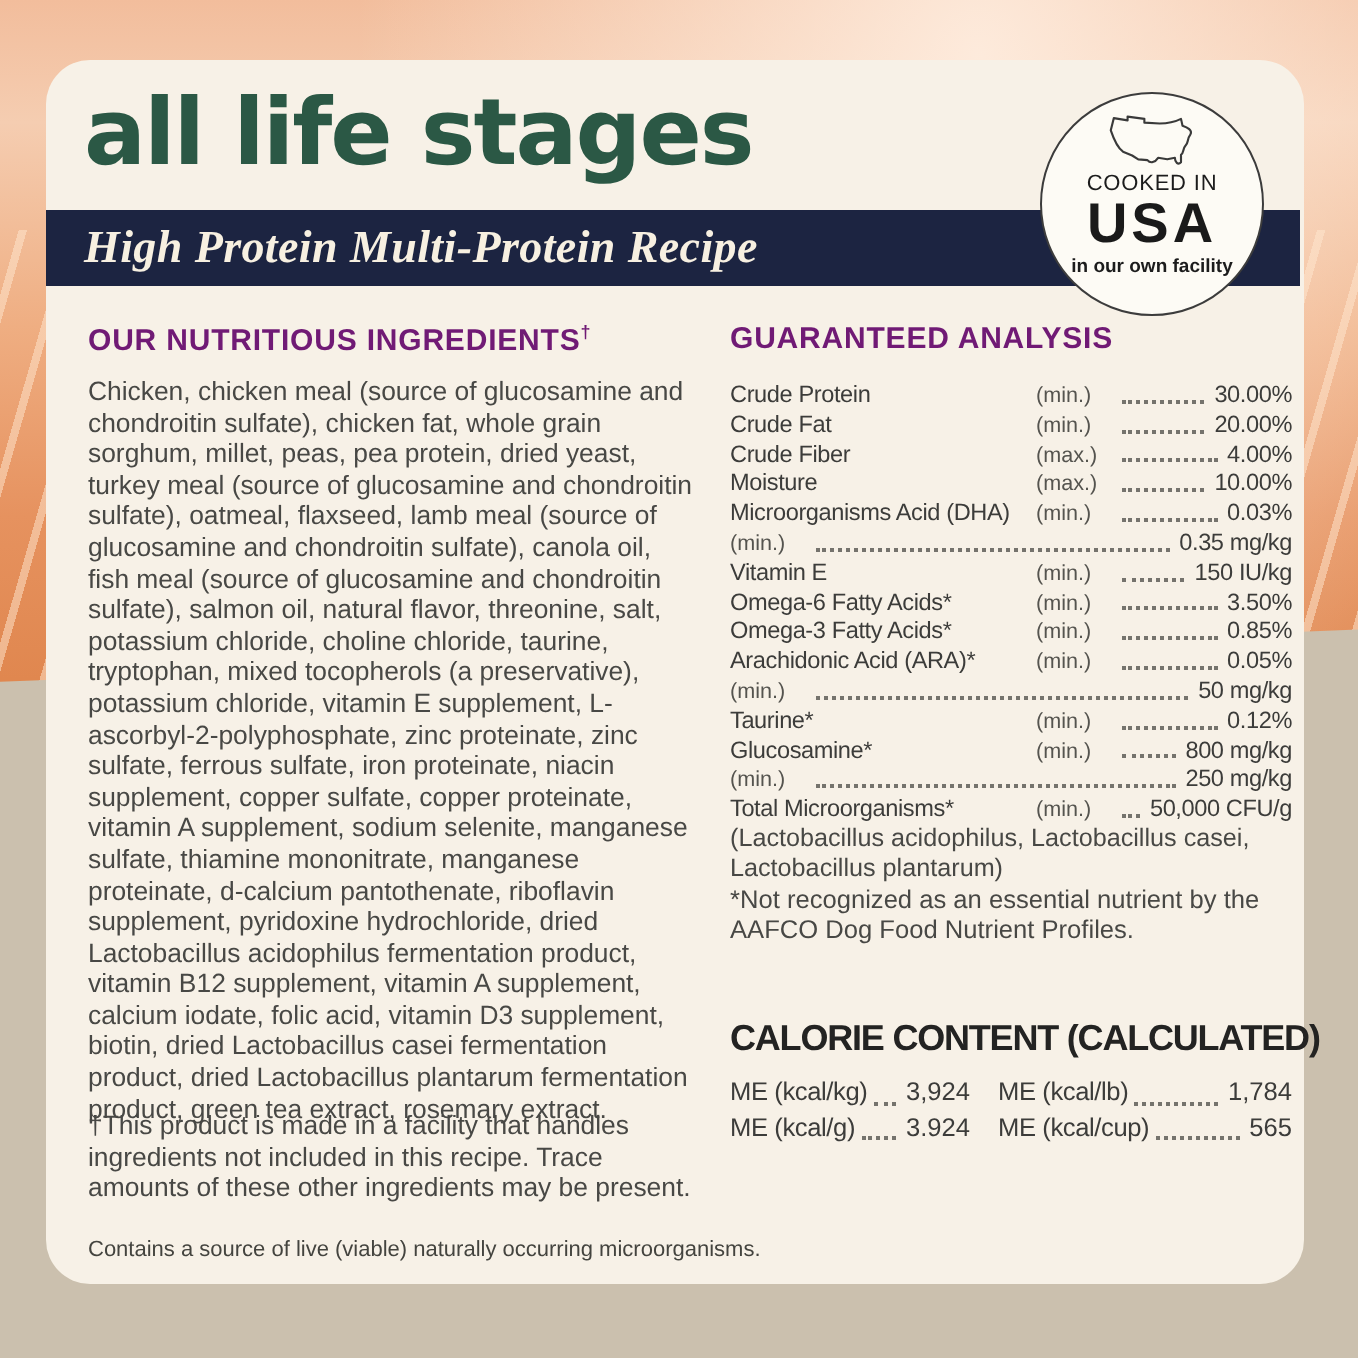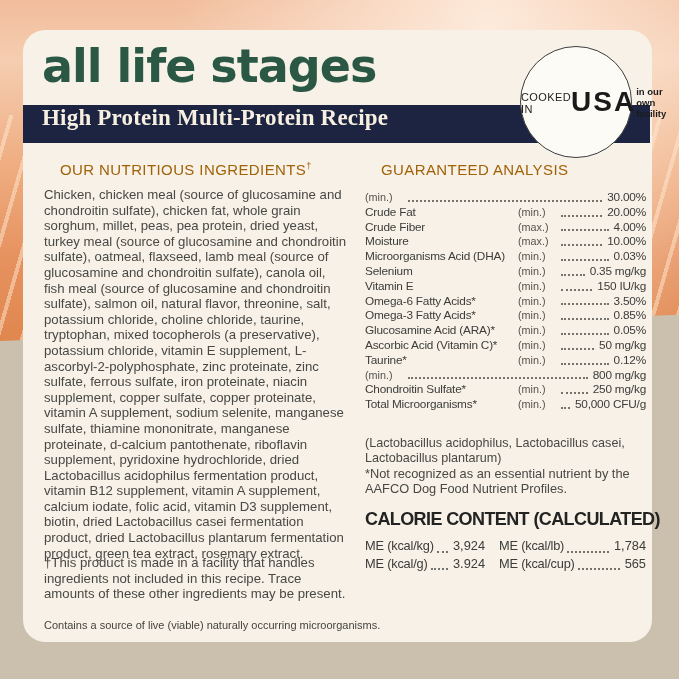--- a/index.html
+++ b/index.html
@@ -17,37 +17,37 @@
     position:absolute;left:23px;top:30px;width:629px;height:612px;
     background:#f7f1e7;border-radius:22px;
   }
   .title{
     position:absolute;left:19px;top:12px;
     font-family:"DejaVu Sans",sans-serif;font-weight:800;font-size:46px;
     letter-spacing:-1px;color:#2b5845;line-height:1.05;
   }
   .band{
     position:absolute;left:0;right:2px;top:75px;height:38px;background:#1c2441;
-    display:flex;
+    display:flex;align-items:center;font-style:italic;
   }
   .band-text{
     font-family:"Liberation Serif",serif;font-weight:700;font-size:23px;
     color:#f7f0e1;padding-left:19px;letter-spacing:0.2px;
   }
   .badge{
     position:absolute;left:497px;top:16px;width:112px;height:112px;border-radius:50%;
     background:#fdfbf5;border:1.5px solid #3c3c3c;box-sizing:border-box;
-    display:flex;flex-direction:row;align-items:center;z-index:5;
+    display:flex;flex-direction:column;align-items:center;z-index:5;
   }
   .badge svg{margin-top:9px;}
   .badge-line1{font-size:11px;color:#1c1c1c;letter-spacing:0.4px;margin-top:1px;}
   .badge-line2{font-size:28px;font-weight:800;letter-spacing:2px;color:#1a1a1a;line-height:1.02;}
   .badge-line3{font-size:9.5px;font-weight:700;color:#1c1c1c;margin-top:1px;}
   .sec-heading{
-    font-size:15px;font-weight:400;color:#a16207;letter-spacing:0.4px;margin:0 0 9px 16px;
+    font-size:15px;font-weight:700;color:#701a75;letter-spacing:0.4px;margin:0 0 9px 0;
   }
   .sec-heading sup{font-size:9px;}
   .left-col{position:absolute;left:21px;top:131px;width:303px;}
   .ingredients-body{
     font-size:13.2px;line-height:15.6px;color:#484845;margin:0;
   }
   .ingredients-foot{
     position:absolute;left:21px;top:525px;width:303px;
     font-size:13.2px;line-height:15.6px;color:#484845;
   }
@@ -55,21 +55,21 @@
     position:absolute;left:21px;top:589px;width:600px;
     font-size:11px;color:#44443f;
   }
   .right-col{position:absolute;left:342px;top:131px;width:281px;}
   .ga-rows{margin-top:12px;}
   .ga-row{display:flex;align-items:baseline;height:14.8px;font-size:11.8px;color:#3c3c3a;}
   .ga-label{flex:0 0 153px;white-space:nowrap;letter-spacing:-0.2px;}
   .ga-qual{flex:0 0 40px;font-size:10.8px;color:#55544f;}
   .dots{flex:1;border-bottom:2px dotted #75736d;margin:0 5px 0 3px;align-self:flex-end;transform:translateY(-3px);}
   .ga-value{white-space:nowrap;letter-spacing:-0.2px;}
-  .ga-note{margin-top:24px;font-size:12.6px;line-height:15px;color:#484845;}
+  .ga-note{margin-top:0;font-size:12.6px;line-height:15px;color:#484845;}
   .ga-foot{margin-top:0;font-size:12.8px;line-height:15.4px;color:#484845;}
   .cal-section{position:absolute;left:342px;top:479px;width:281px;}
   .cal-heading{font-size:18px;font-weight:800;color:#232322;letter-spacing:-0.6px;white-space:nowrap;}
   .cal-grid{display:grid;grid-template-columns:120px 147px;column-gap:14px;margin-top:8px;}
   .cal-row{display:flex;align-items:baseline;font-size:12.8px;height:17.5px;color:#3c3c3a;justify-content:center;}
   .cal-label{white-space:nowrap;letter-spacing:-0.2px;}
   .cal-value{white-space:nowrap;}
 </style>
 </head>
 <body>
@@ -98,20 +98,21 @@
     <div class="left-col">
       <div class="sec-heading"><span>OUR NUTRITIOUS INGREDIENTS</span><sup>†</sup></div>
       <p class="ingredients-body">Chicken, chicken meal (source of glucosamine and chondroitin sulfate), chicken fat, whole grain sorghum, millet, peas, pea protein, dried yeast, turkey meal (source of glucosamine and chondroitin sulfate), oatmeal, flaxseed, lamb meal (source of glucosamine and chondroitin sulfate), canola oil, fish meal (source of glucosamine and chondroitin sulfate), salmon oil, natural flavor, threonine, salt, potassium chloride, choline chloride, taurine, tryptophan, mixed tocopherols (a preservative), potassium chloride, vitamin E supplement, L-ascorbyl-2-polyphosphate, zinc proteinate, zinc sulfate, ferrous sulfate, iron proteinate, niacin supplement, copper sulfate, copper proteinate, vitamin A supplement, sodium selenite, manganese sulfate, thiamine mononitrate, manganese proteinate, d-calcium pantothenate, riboflavin supplement, pyridoxine hydrochloride, dried Lactobacillus acidophilus fermentation product, vitamin B12 supplement, vitamin A supplement, calcium iodate, folic acid, vitamin D3 supplement, biotin, dried Lactobacillus casei fermentation product, dried Lactobacillus plantarum fermentation product, green tea extract, rosemary extract.</p>
     </div>
     <div class="ingredients-foot">†This product is made in a facility that handles ingredients not included in this recipe. Trace amounts of these other ingredients may be present.</div>
 
     <div class="right-col">
       <div class="sec-heading">GUARANTEED ANALYSIS</div>
       <div class="ga-rows">
         <div class="ga-row">
+            <span class="ga-label">Crude Protein</span>
             <span class="ga-qual">(min.)</span>
             <span class="dots"></span>
             <span class="ga-value">30.00%</span>
           </div>
         <div class="ga-row">
             <span class="ga-label">Crude Fat</span>
             <span class="ga-qual">(min.)</span>
             <span class="dots"></span>
             <span class="ga-value">20.00%</span>
           </div>
@@ -127,21 +128,20 @@
             <span class="dots"></span>
             <span class="ga-value">10.00%</span>
           </div>
         <div class="ga-row">
             <span class="ga-label">Microorganisms Acid (DHA)</span>
             <span class="ga-qual">(min.)</span>
             <span class="dots"></span>
             <span class="ga-value">0.03%</span>
           </div>
         <div class="ga-row">
-            <span class="ga-label">Selenium</span>
             <span class="ga-qual">(min.)</span>
             <span class="dots"></span>
             <span class="ga-value">0.35 mg/kg</span>
           </div>
         <div class="ga-row">
             <span class="ga-label">Vitamin E</span>
             <span class="ga-qual">(min.)</span>
             <span class="dots"></span>
             <span class="ga-value">150 IU/kg</span>
           </div>
@@ -151,44 +151,43 @@
             <span class="dots"></span>
             <span class="ga-value">3.50%</span>
           </div>
         <div class="ga-row">
             <span class="ga-label">Omega-3 Fatty Acids*</span>
             <span class="ga-qual">(min.)</span>
             <span class="dots"></span>
             <span class="ga-value">0.85%</span>
           </div>
         <div class="ga-row">
-            <span class="ga-label">Glucosamine Acid (ARA)*</span>
+            <span class="ga-label">Arachidonic Acid (ARA)*</span>
             <span class="ga-qual">(min.)</span>
             <span class="dots"></span>
             <span class="ga-value">0.05%</span>
           </div>
         <div class="ga-row">
-            <span class="ga-label">Ascorbic Acid (Vitamin C)*</span>
             <span class="ga-qual">(min.)</span>
             <span class="dots"></span>
             <span class="ga-value">50 mg/kg</span>
           </div>
         <div class="ga-row">
             <span class="ga-label">Taurine*</span>
             <span class="ga-qual">(min.)</span>
             <span class="dots"></span>
             <span class="ga-value">0.12%</span>
           </div>
         <div class="ga-row">
+            <span class="ga-label">Glucosamine*</span>
             <span class="ga-qual">(min.)</span>
             <span class="dots"></span>
             <span class="ga-value">800 mg/kg</span>
           </div>
         <div class="ga-row">
-            <span class="ga-label">Chondroitin Sulfate*</span>
             <span class="ga-qual">(min.)</span>
             <span class="dots"></span>
             <span class="ga-value">250 mg/kg</span>
           </div>
         <div class="ga-row">
             <span class="ga-label">Total Microorganisms*</span>
             <span class="ga-qual">(min.)</span>
             <span class="dots"></span>
             <span class="ga-value">50,000 CFU/g</span>
           </div>

